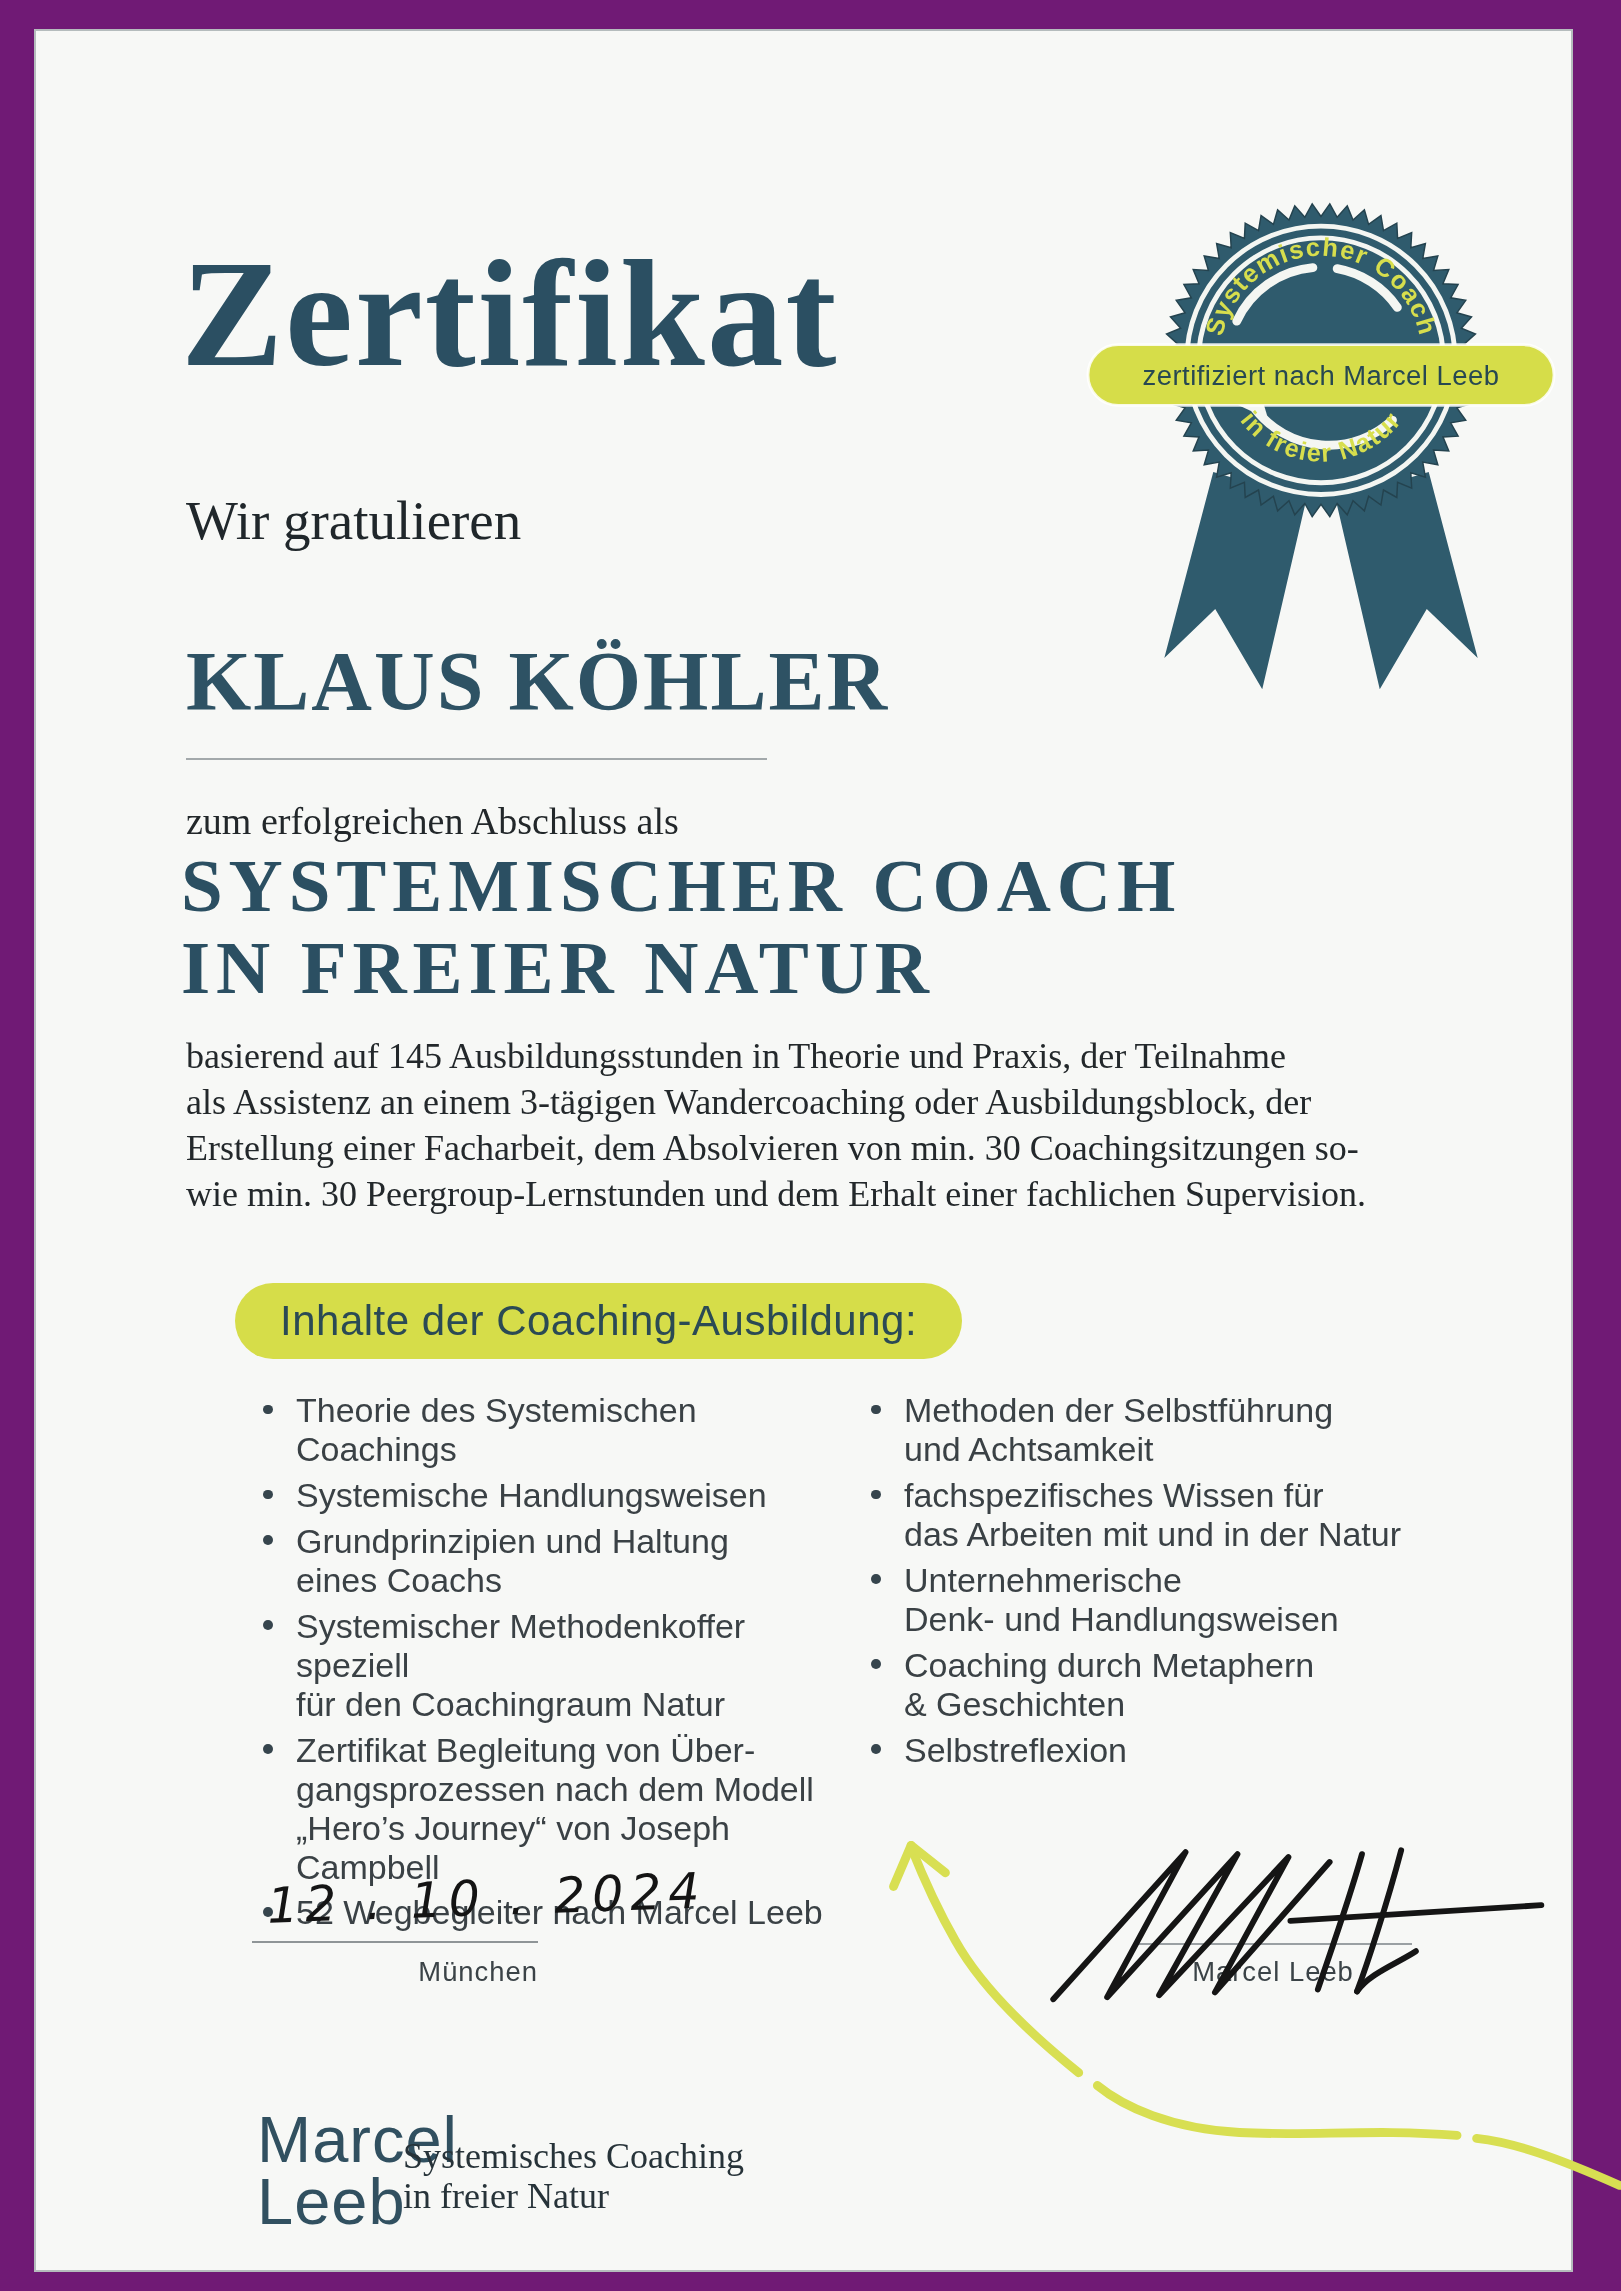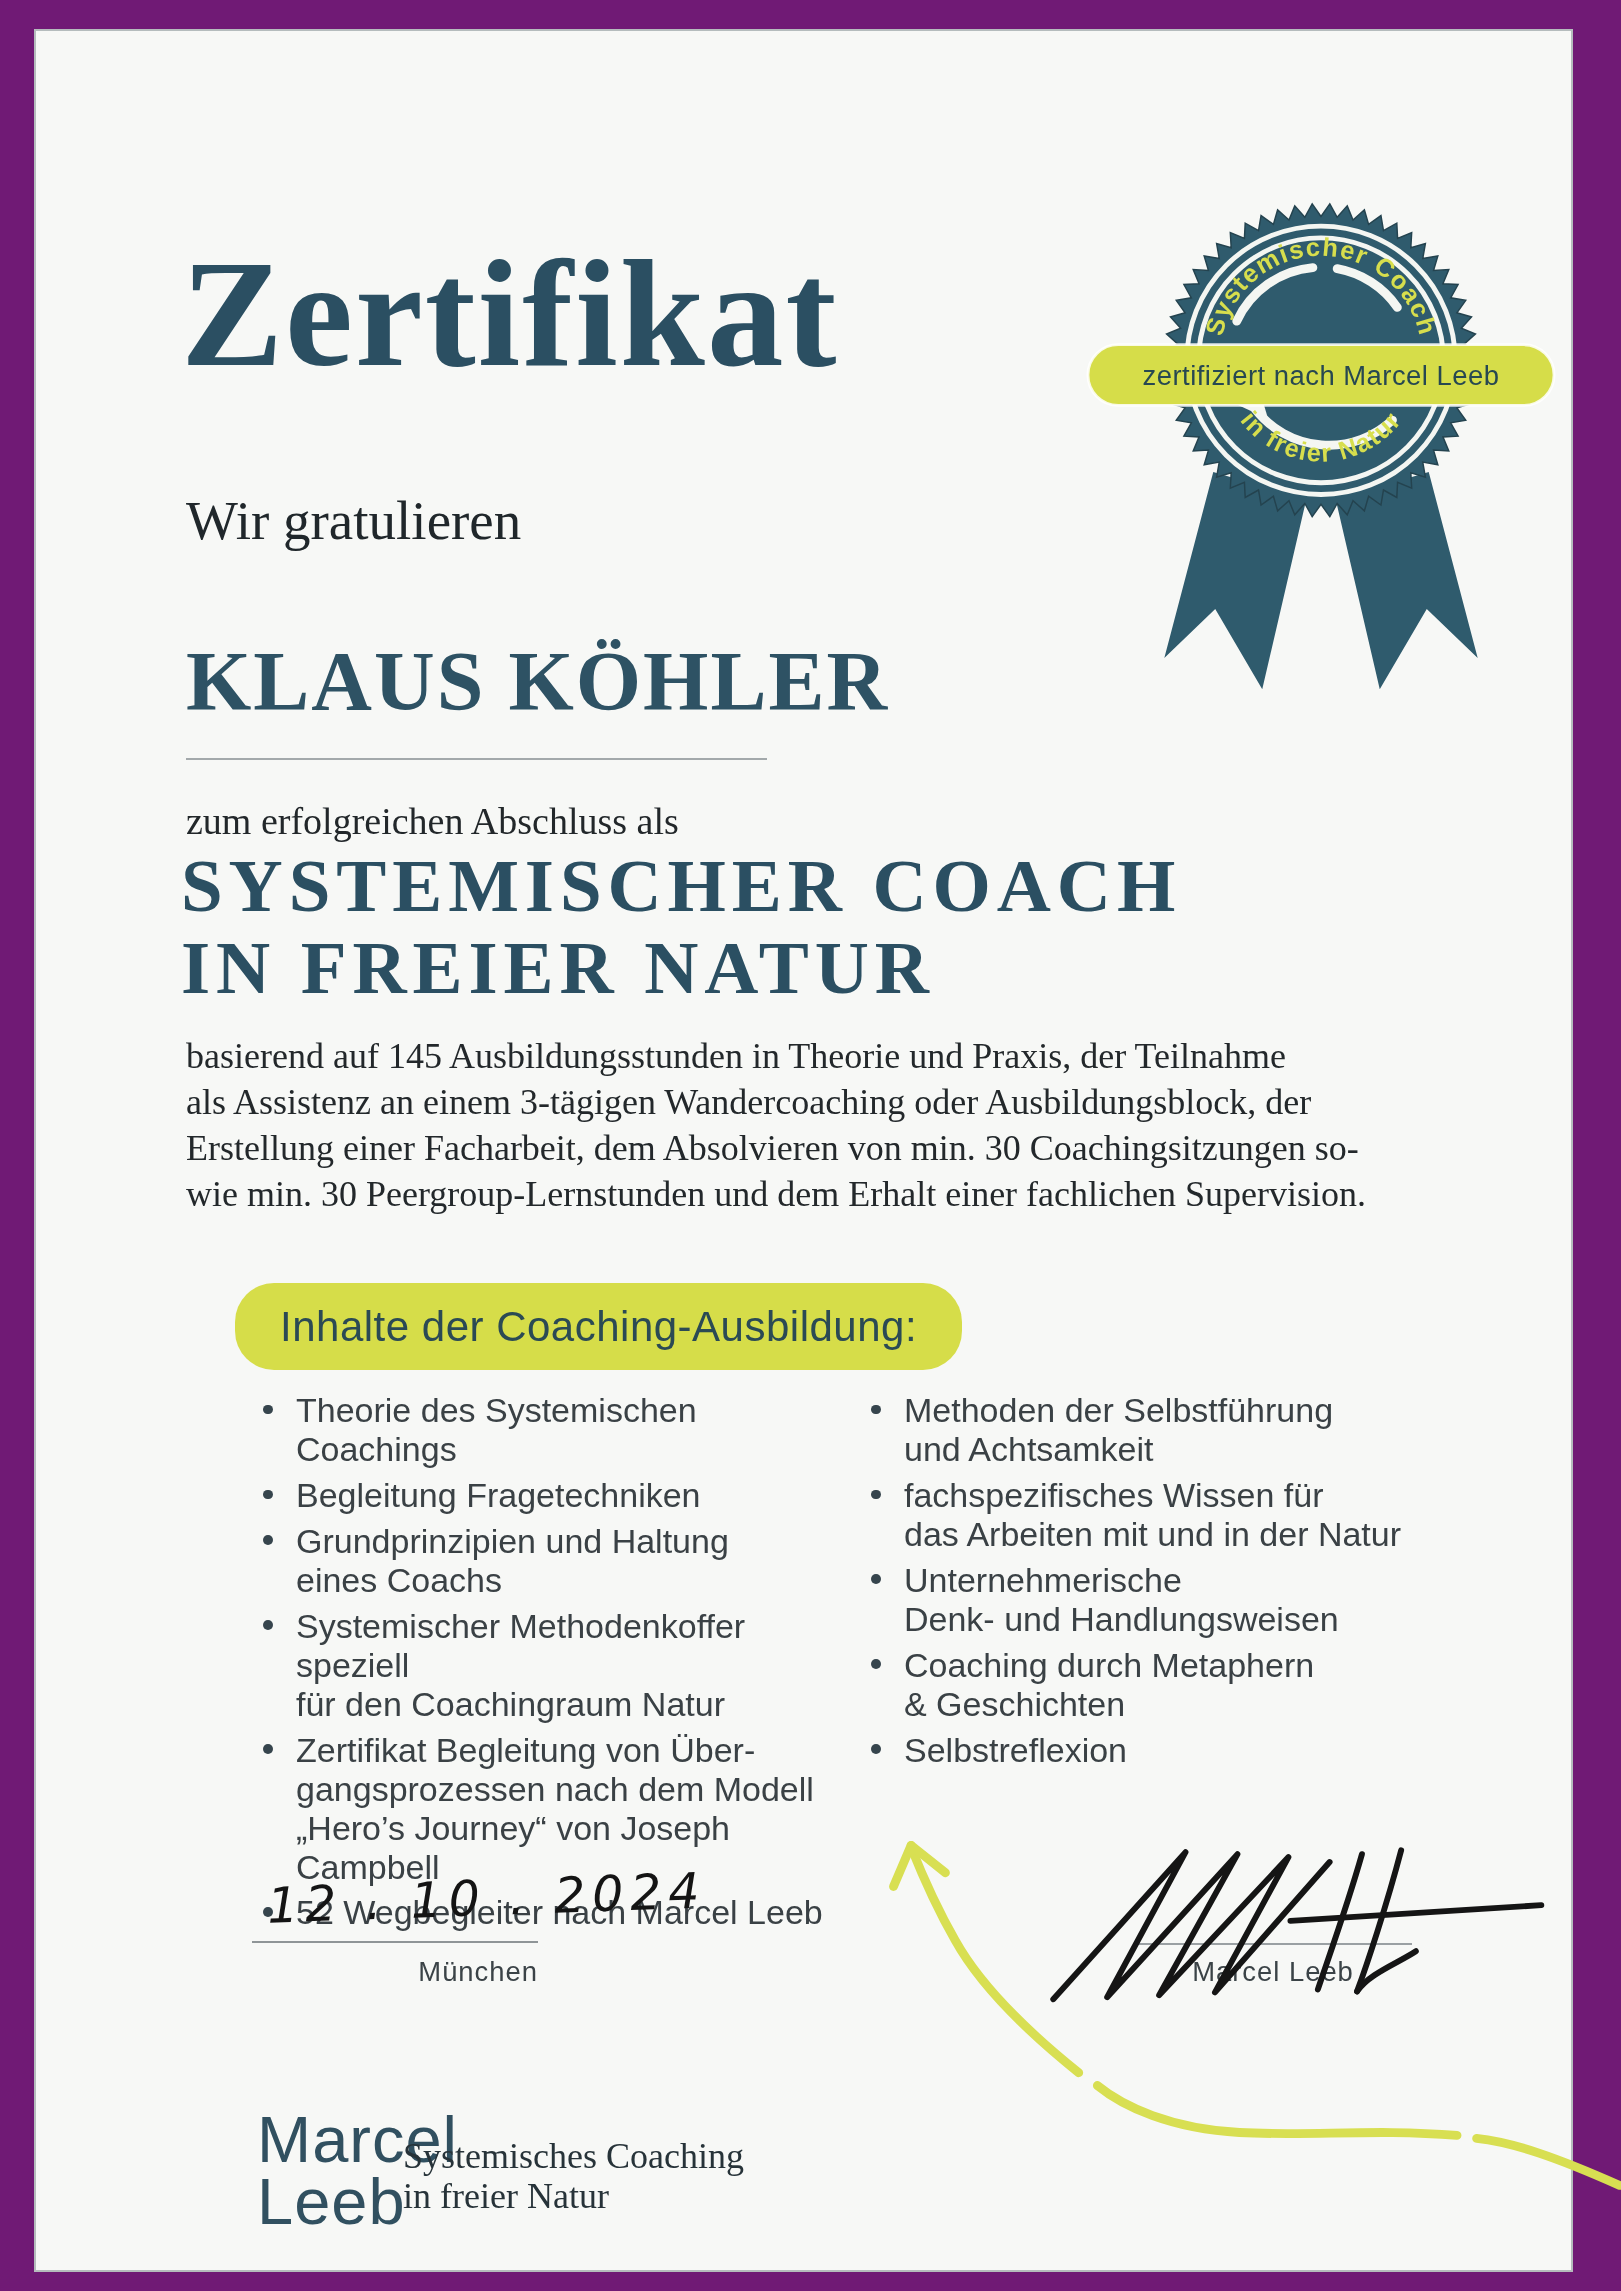--- a/index.html
+++ b/index.html
@@ -15,21 +15,21 @@
     line-height:1.2;color:#20272b;}
   .name{left:152px;top:611px;font-family:"Liberation Serif",serif;font-weight:700;
     font-size:84px;line-height:1;letter-spacing:2px;color:#2e5264;}
   .name-line{left:152px;top:729px;width:581px;height:2px;background:#a3a9ab;}
   .intro{left:152px;top:770px;font-family:"Liberation Serif",serif;font-size:38px;color:#22272a;}
   .qualification{left:147px;top:816px;font-family:"Liberation Serif",serif;font-weight:700;
     font-size:75px;line-height:82px;letter-spacing:5.9px;color:#2b4f62;white-space:pre-line;}
   .description{left:152px;top:1004px;width:1304px;font-family:"Liberation Serif",serif;
     font-size:36px;line-height:46px;color:#23282b;white-space:pre-line;}
 
-  .pill{left:201px;top:1254px;height:87px;border-radius:39px;background:#d6dd49;
+  .pill{left:201px;top:1254px;height:76px;border-radius:39px;background:#d6dd49;
     padding:0 45px;display:inline-flex;align-items:center;}
   .pill span{font-size:42px;letter-spacing:0.5px;color:#2b4a54;font-weight:400;}
 
   ul.contents{list-style:none;margin:0;padding:0;}
   .col-left{left:223px;top:1362px;width:603px;}
   .col-right{left:831px;top:1362px;width:627px;}
   ul.contents li{position:relative;padding-left:39px;margin-bottom:6.9px;
     font-size:34px;line-height:39px;color:#3a4145;white-space:pre-line;}
   ul.contents li::before{content:"";position:absolute;left:5.9px;top:13.7px;width:9.8px;height:9.8px;
     border-radius:50%;background:#36454d;}
@@ -69,21 +69,21 @@
 als Assistenz an einem 3-tägigen Wandercoaching oder Ausbildungsblock, der
 Erstellung einer Facharbeit, dem Absolvieren von min. 30 Coachingsitzungen so-
 wie min. 30 Peergroup-Lernstunden und dem Erhalt einer fachlichen Supervision.</div>
 
     <div class="abs pill">
       <span>Inhalte der Coaching-Ausbildung:</span>
     </div>
 
     <ul class="abs contents col-left">
       <li>Theorie des Systemischen Coachings</li>
-      <li>Begleitung Fragetechniken</li>
+      <li>Systemische Handlungsweisen</li>
       <li>Grundprinzipien und Haltung
 eines Coachs</li>
       <li>Systemischer Methodenkoffer speziell
 für den Coachingraum Natur</li>
       <li>Zertifikat Begleitung von Über-
 gangsprozessen nach dem Modell
 „Hero’s Journey“ von Joseph Campbell</li>
       <li>52 Wegbegleiter nach Marcel Leeb</li>
     </ul>
 

